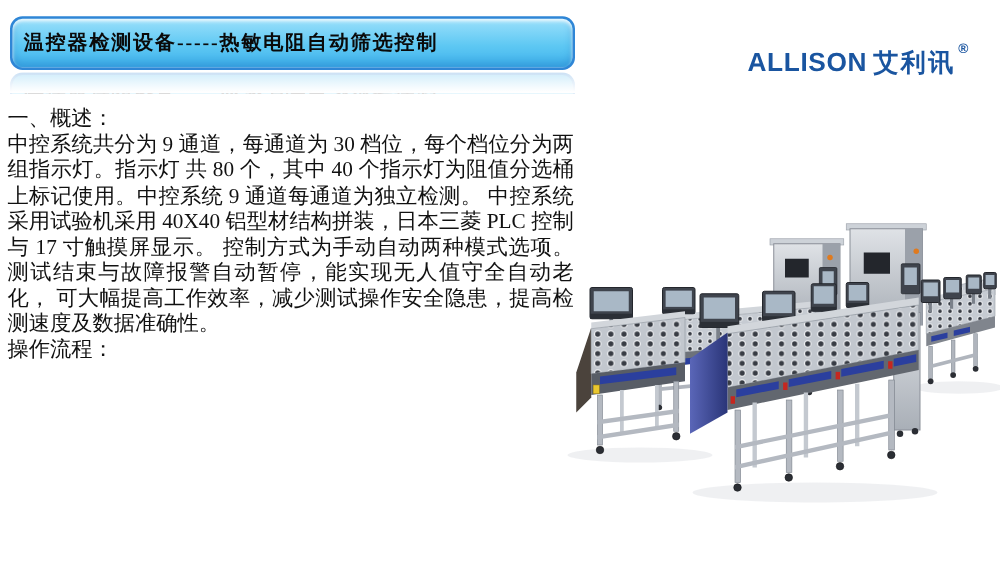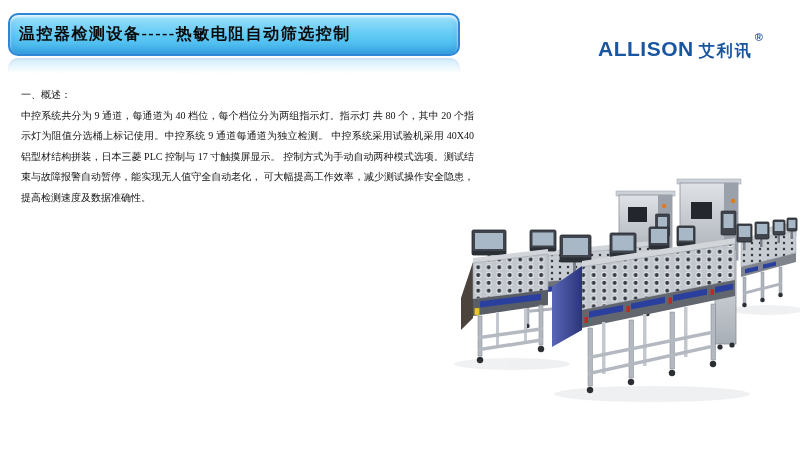--- a/index.html
+++ b/index.html
@@ -39,26 +39,26 @@
     position:absolute;inset:0;
     background:linear-gradient(180deg,rgba(255,255,255,.45) 0%,#ffffff 92%);
   }
   
   .logo{
     position:absolute;left:598px;top:37px;
     font-family:"Liberation Sans","DejaVu Sans",sans-serif;
     font-weight:bold;color:var(--logo-blue,#1a55a0);
     font-size:21px;letter-spacing:.5px;white-space:nowrap;
   }
-  .logo .cjk{font-size:16px;letter-spacing:2px;margin-left:5px;}
+  .logo .cjk{font-size:20px;letter-spacing:2px;margin-left:5px;}
   .logo sup{font-size:11px;position:relative;top:-7px;left:2px;}
   
   .content{
-    position:absolute;left:21px;top:85px;width:453px;
-    font-size:10px;line-height:20.5px;
+    position:absolute;left:6px;top:85px;width:453px;
+    font-size:17px;line-height:20.5px;
     text-align:justify;
   }
   .content p{margin:0;}
   .content .h{margin:0;}
   .content .indent{text-indent:25px;}
   
   .photo{position:absolute;left:452px;top:84px;width:348px;height:348px;}
 </style>
 </head>
 <body>
@@ -72,21 +72,22 @@
     </div>
   <div class="fade"></div>
 </div>
 
 <div class="logo">
   <span>ALLISON</span><span class="cjk">艾利讯</span><sup>®</sup>
 </div>
 
 <div class="content">
   <div class="h">一、概述：</div>
-  <p>中控系统共分为 9 通道，每通道为 40 档位，每个档位分为两组指示灯。指示灯 共 80 个，其中 20 个指示灯为阻值分选桶上标记使用。中控系统 9 通道每通道为独立检测。 中控系统采用试验机采用 40X40 铝型材结构拼装，日本三菱 PLC 控制与 17 寸触摸屏显示。 控制方式为手动自动两种模式选项。测试结束与故障报警自动暂停，能实现无人值守全自动老化， 可大幅提高工作效率，减少测试操作安全隐患，提高检测速度及数据准确性。</p>
+  <p>中控系统共分为 9 通道，每通道为 30 档位，每个档位分为两组指示灯。指示灯 共 80 个，其中 40 个指示灯为阻值分选桶上标记使用。中控系统 9 通道每通道为独立检测。 中控系统采用试验机采用 40X40 铝型材结构拼装，日本三菱 PLC 控制与 17 寸触摸屏显示。 控制方式为手动自动两种模式选项。测试结束与故障报警自动暂停，能实现无人值守全自动老化， 可大幅提高工作效率，减少测试操作安全隐患，提高检测速度及数据准确性。</p>
+  <div class="h">操作流程：</div>
 </div>
 
 <svg class="photo" viewBox="0 0 348 348" xmlns="http://www.w3.org/2000/svg">
   <defs>
     <linearGradient id="steelV" x1="0" y1="0" x2="0" y2="1">
       <stop offset="0" stop-color="#dfe2e6"></stop>
         <stop offset="1" stop-color="#a9afb7"></stop>
     </linearGradient>
     <linearGradient id="blueWedge" x1="0" y1="0" x2="1" y2="0">
       <stop offset="0" stop-color="#5a66b8"></stop>

